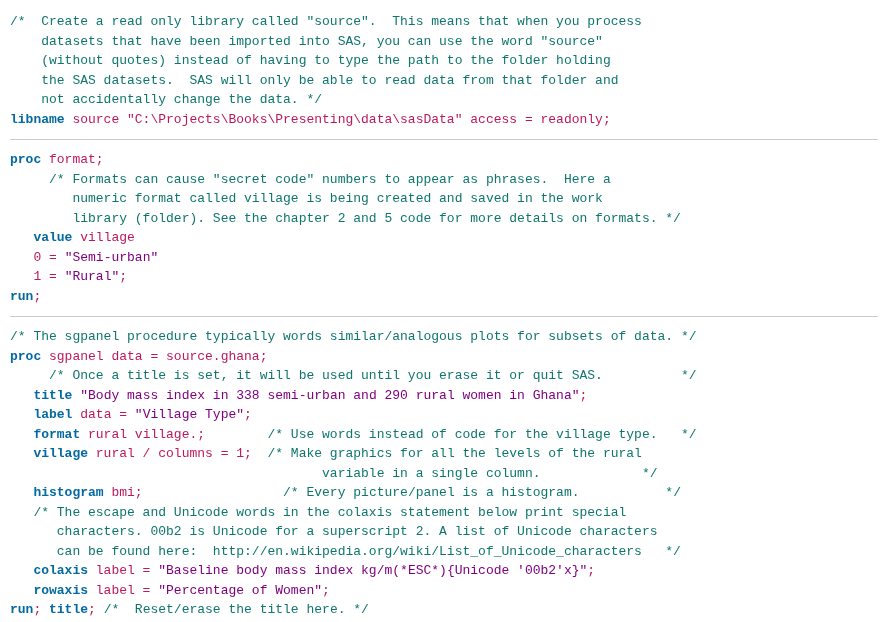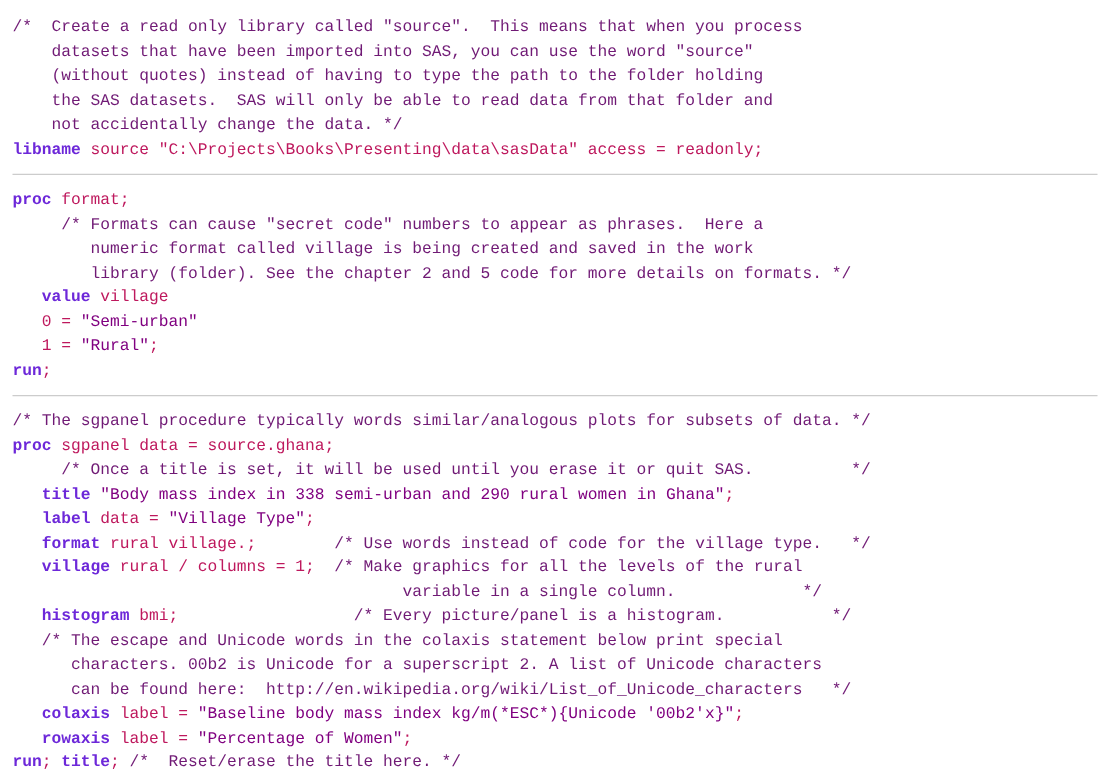--- a/index.html
+++ b/index.html
@@ -19,22 +19,22 @@
     }
     .code-block {
       white-space: pre;
       padding: 4px 0;
     }
     .divider {
       border: none;
       border-top: 1px solid #cccccc;
       margin: 6px 0;
     }
-    .c-comment { color: #701a75; }
-    .c-keyword { color: #6d28d9; font-weight: bold; }
+    .c-comment { color: #0f766e; }
+    .c-keyword { color: #0369a1; font-weight: bold; }
     .c-string { color: #800080; }
     .c-normal { color: #be185d; }
   </style>
 </head>
 <body>
 
 <div>
 
   <div class="code-block"><span class="c-comment">/*  Create a read only library called "source".  This means that when you process
     datasets that have been imported into SAS, you can use the word "source"

